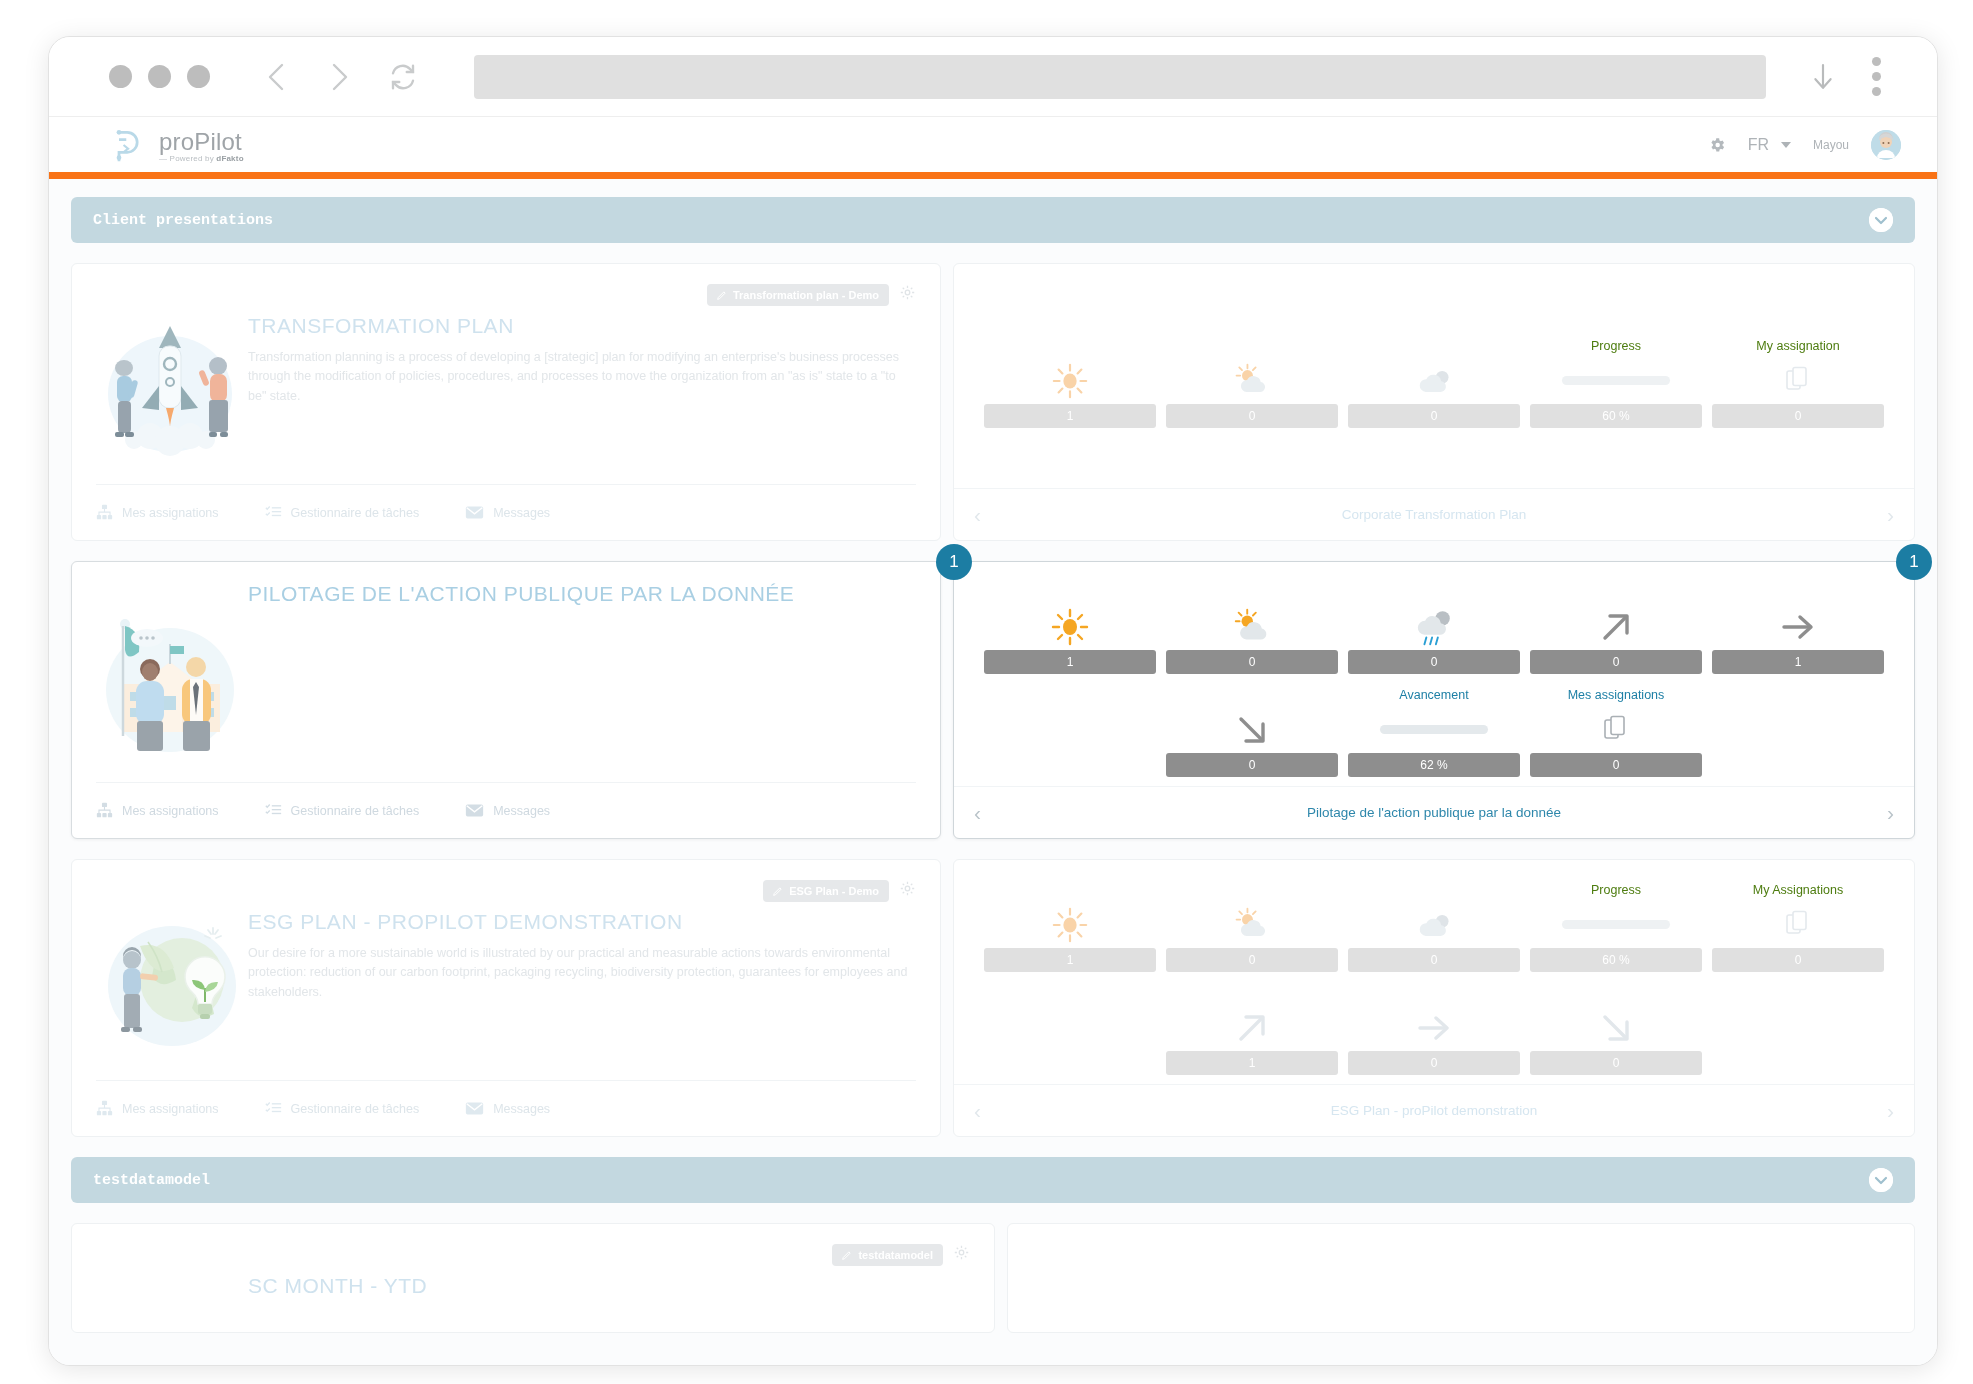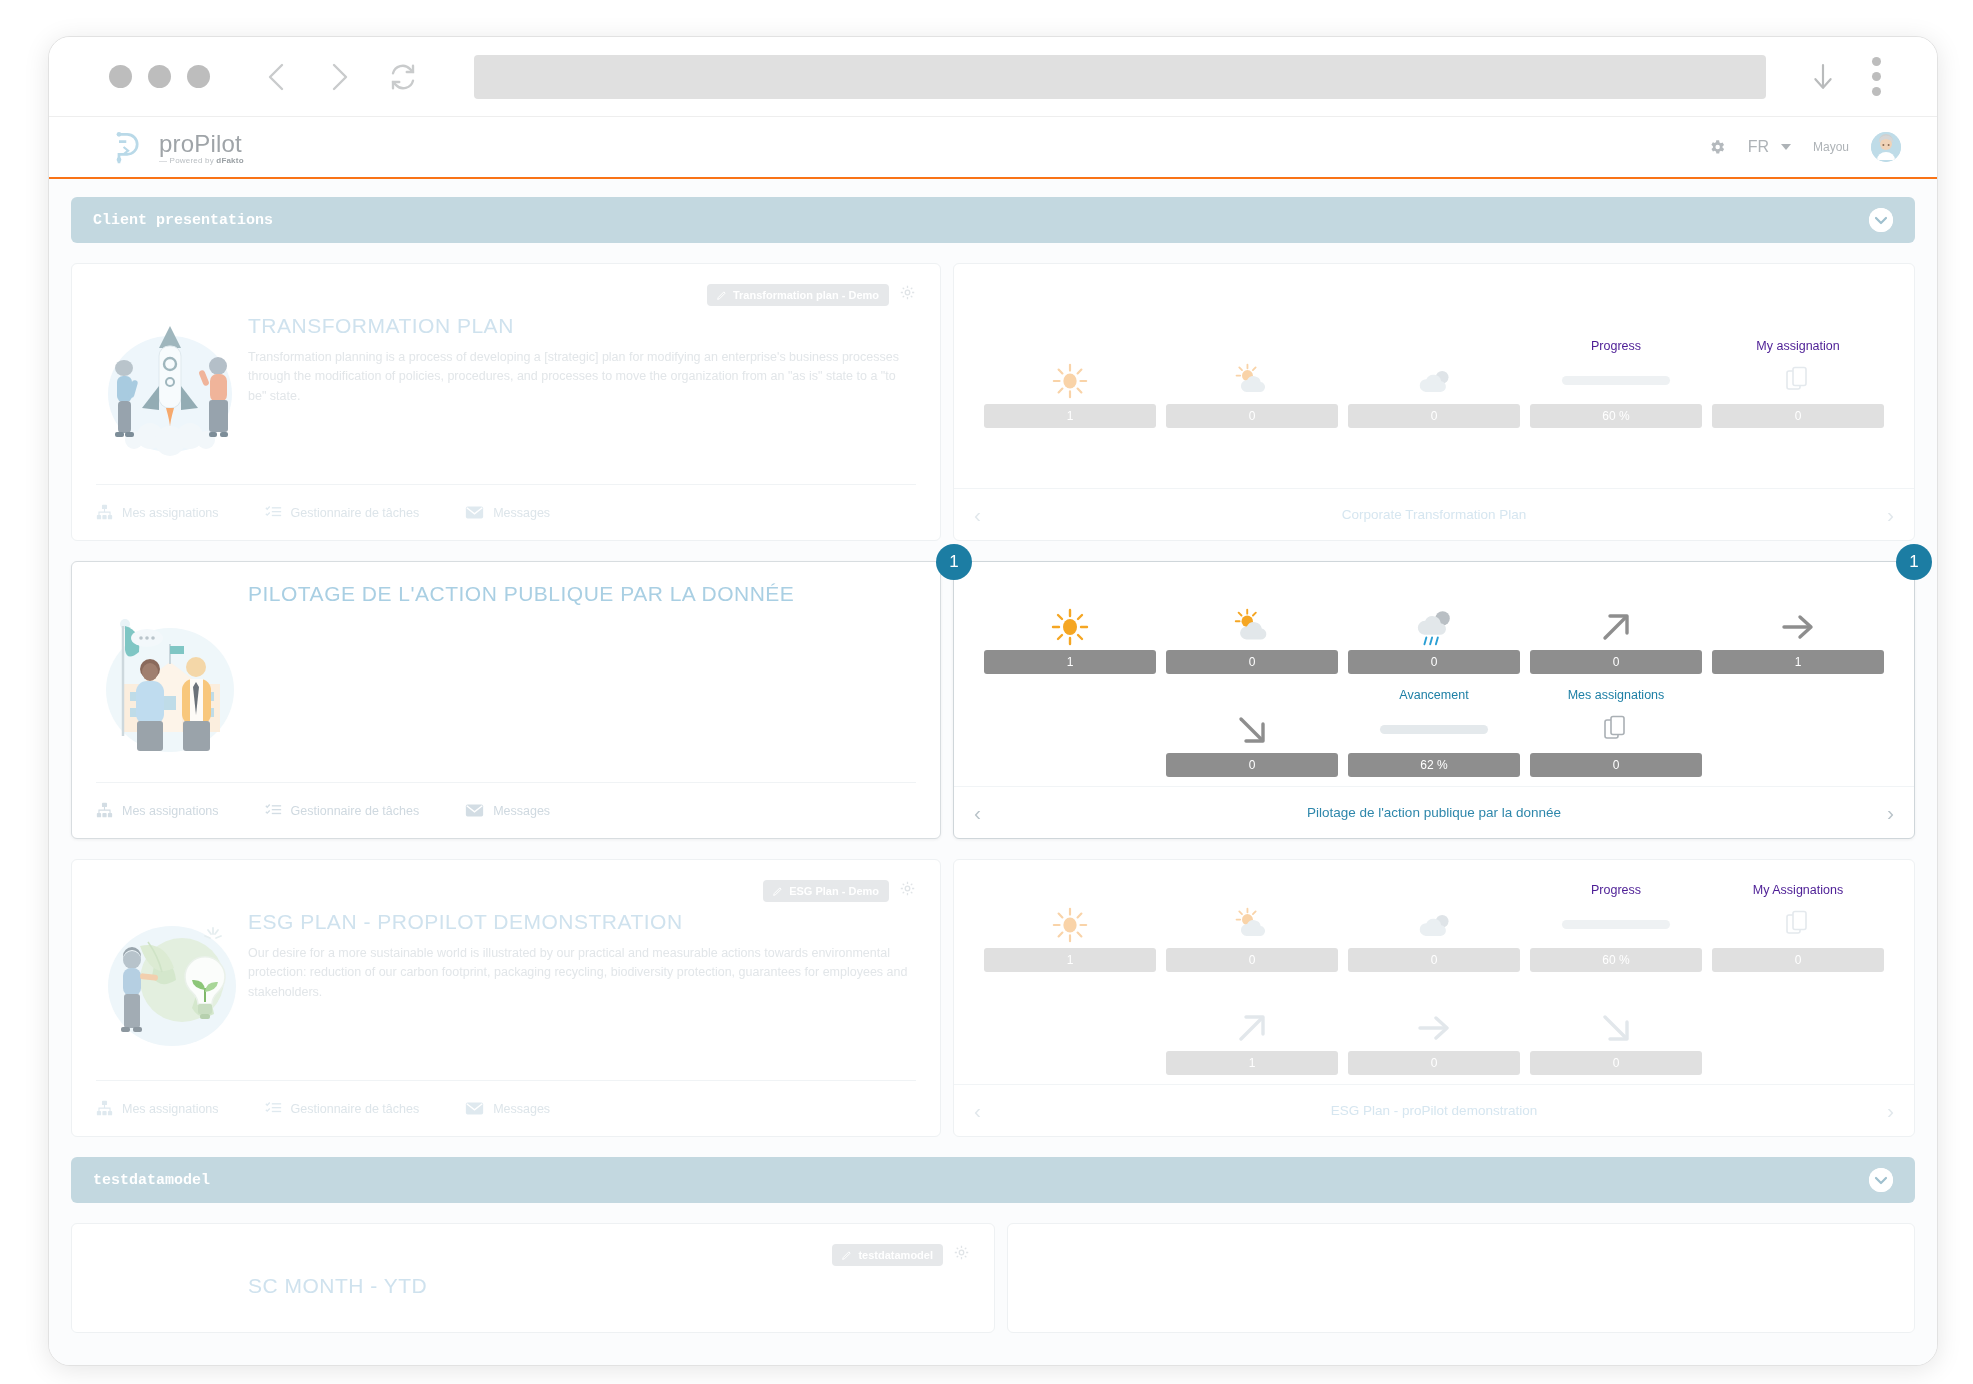--- a/index.html
+++ b/index.html
@@ -46,21 +46,21 @@
   }
   .chrome-right { display: flex; align-items: center; gap: 36px; margin-right: 20px; }
   .kebab { display: flex; flex-direction: column; gap: 6px; }
   .kebab i { display: block; width: 9px; height: 9px; border-radius: 50%; background: #bdbdbd; }
 
   
   .app-header {
     position: relative;
     height: 62px;
     background: #ffffff;
-    border-bottom: 2px solid #f97316;
+    border-bottom: 7px solid #f97316;
     display: flex;
     align-items: center;
     padding: 0 36px 0 60px;
   }
   .logo-wrap { display: flex; align-items: flex-end; gap: 10px; }
   .logo-text { font-size: 24px; color: #9fa4a8; letter-spacing: .2px; line-height: 1; }
   .logo-sub { font-size: 8px; color: #b9bec2; letter-spacing: .2px; margin-bottom: 2px; }
   .logo-sub b { color: #9aa0a4; }
   .header-right { margin-left: auto; display: flex; align-items: center; gap: 22px; }
   .hdr-lang { font-size: 16px; color: #aeb3b7; display: flex; align-items: center; gap: 12px; }
@@ -132,21 +132,21 @@
     height: 56px;
     margin-left: -0px;
   }
   .foot-link { display: flex; align-items: center; gap: 9px; font-size: 12.5px; color: #dde5ea; }
   .card-row.active .foot-link { color: #cfd9e0; }
 
   
   .kpi-area { flex: 1; display: flex; flex-direction: column; justify-content: center; padding: 20px 30px 6px 30px; }
   .kpi-grid { display: flex; justify-content: center; gap: 10px; }
   .kpi { width: 172px; display: flex; flex-direction: column; align-items: center; }
-  .kpi-label { font-size: 12.5px; color: #4c1d95; margin-bottom: 3px; height: 16px; }
+  .kpi-label { font-size: 12.5px; color: #4d7c0f; margin-bottom: 3px; height: 16px; }
   .card-row.active .kpi-label { color: #1d7fa5; }
   .kpi-icon { height: 46px; display: flex; align-items: center; justify-content: center; }
   .kpi-value {
     width: 100%; height: 24px; border-radius: 3px;
     background: #e0e0e0; color: #ffffff;
     font-size: 12px; display: flex; align-items: center; justify-content: center;
   }
   .card-row.active .kpi-value { background: #8e8e8e; }
   .bar-track { width: 108px; height: 9px; border-radius: 5px; background: #eef1f3; margin: 18px 0 19px 0; overflow: hidden; }
   .bar-fill { height: 100%; background: #bcd8e6; border-radius: 5px; }

